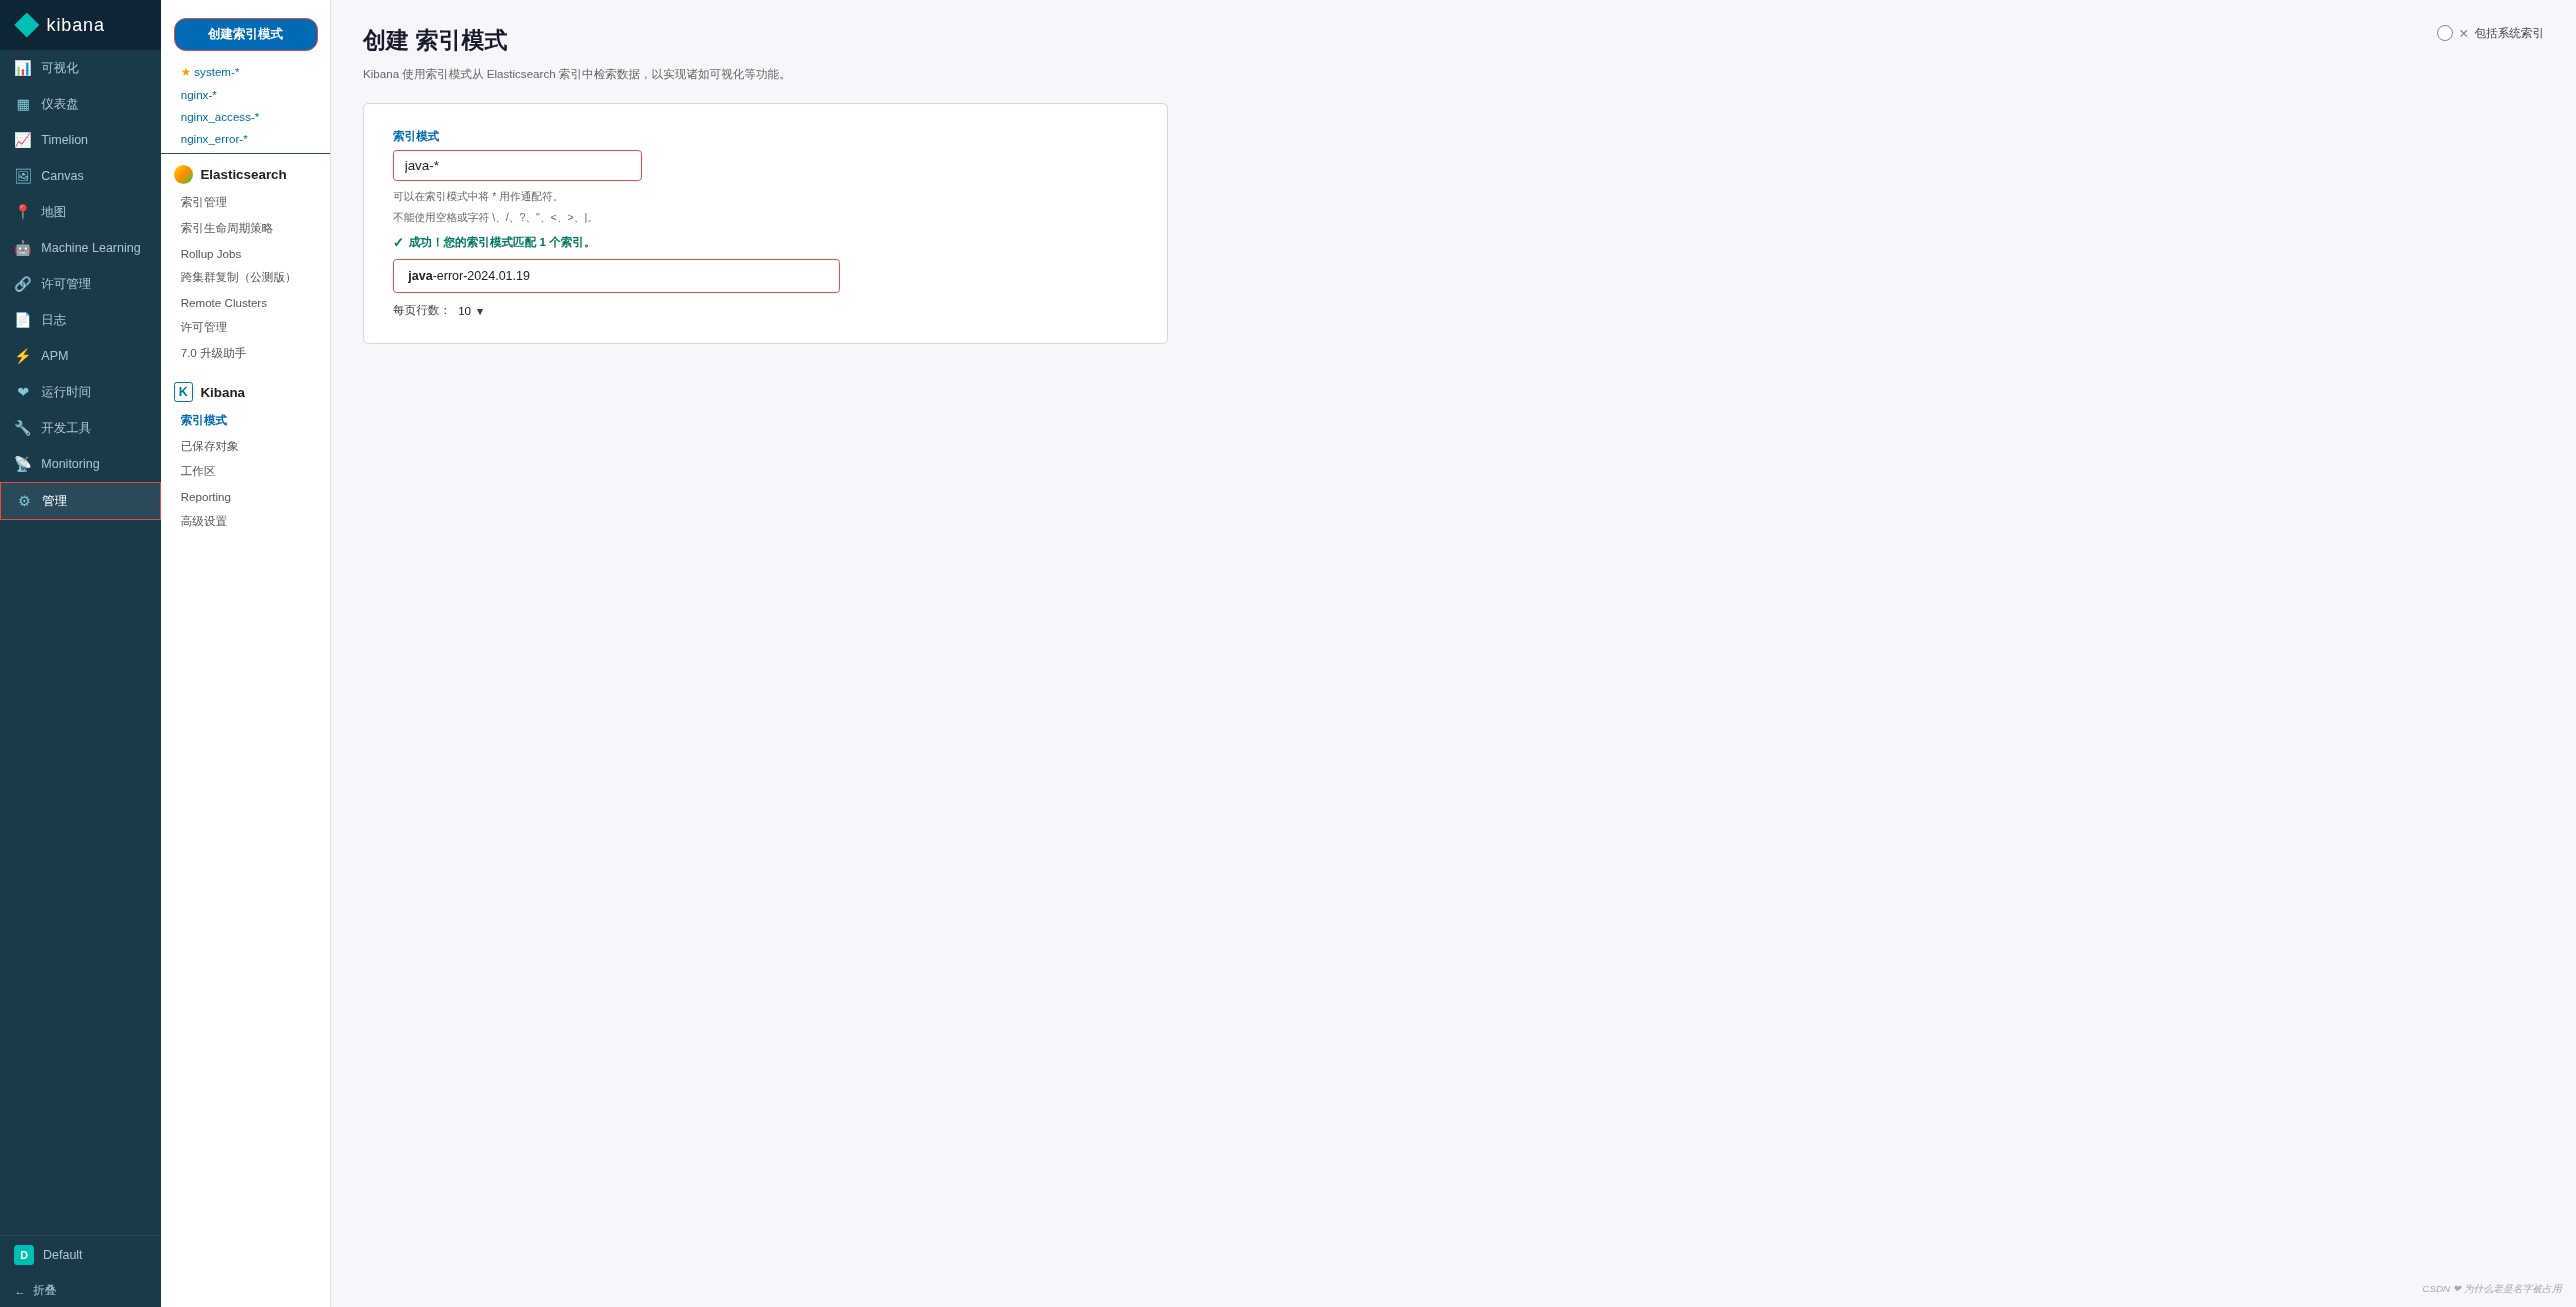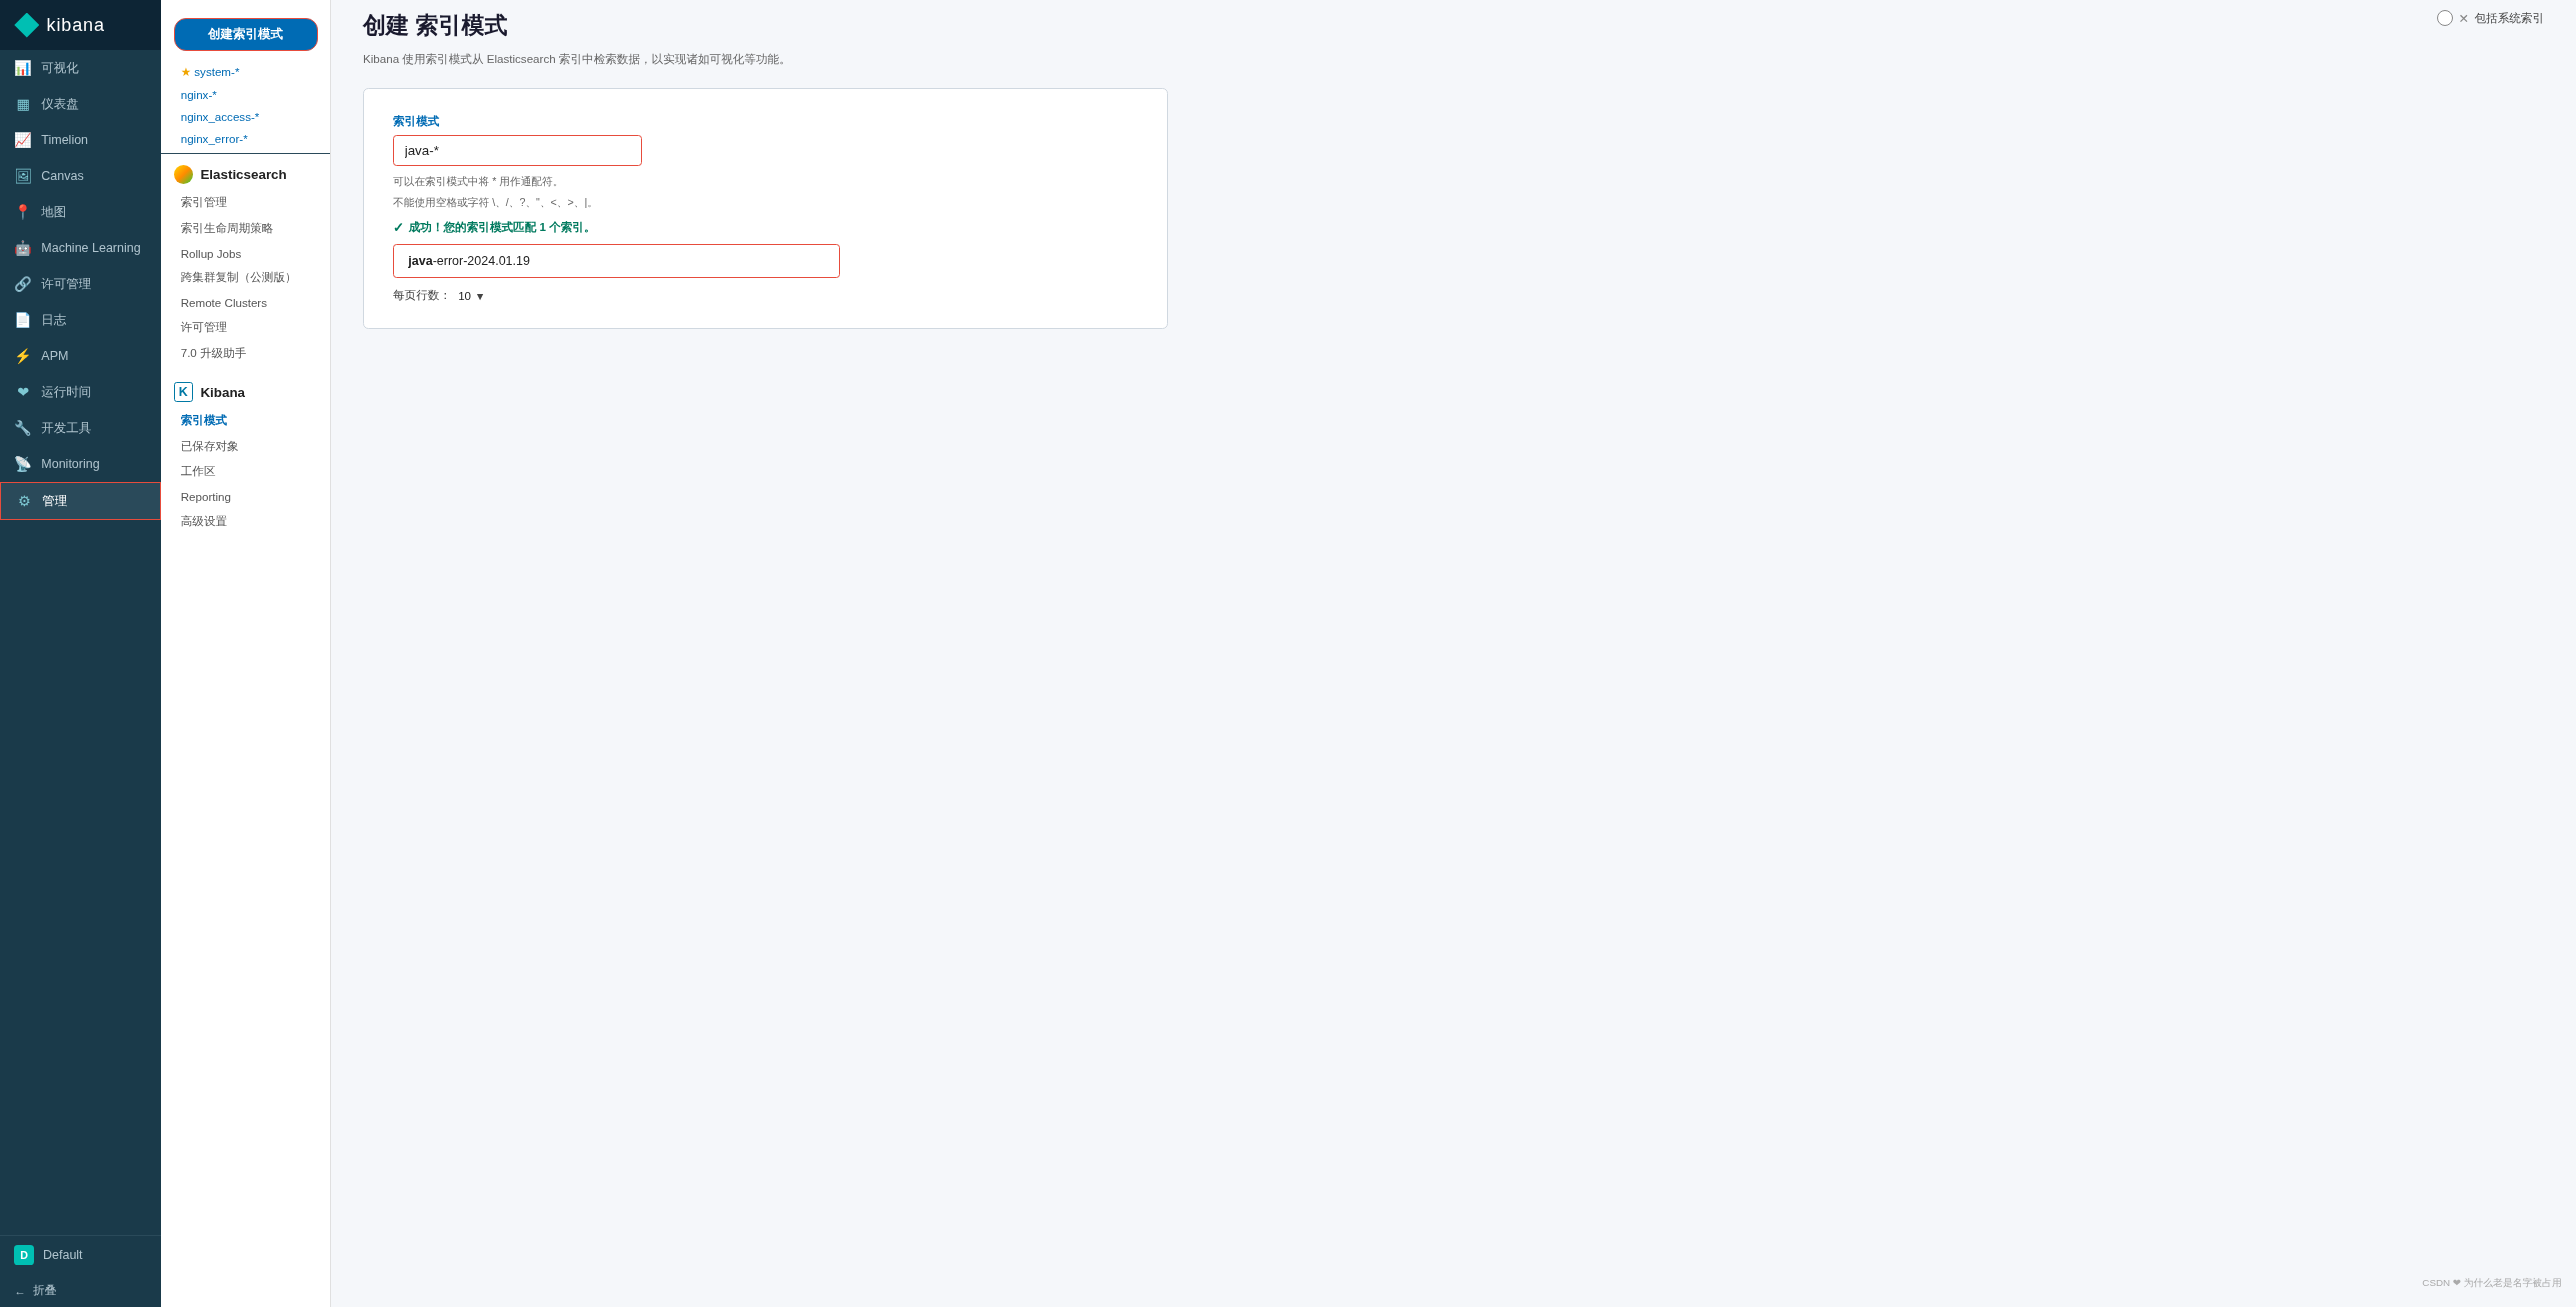--- a/index.html
+++ b/index.html
@@ -136,21 +136,21 @@
       padding: 4.5px 12.5px 4.5px 19.7px;
       font-size: 11.6px;
       color: #006bb4;
       cursor: pointer;
     }
 
     
     .main-content {
       flex: 1;
       overflow-y: auto;
-      padding: 10px 32px;
+      padding: 25px 32px;
       background: #f5f7fa;
     }
     .page-title {
       font-size: 23px;
       font-weight: 700;
       color: #1a1a2e;
       margin-bottom: 5.4px;
     }
     .page-subtitle {
       font-size: 11.6px;
@@ -238,24 +238,25 @@
     }
     .per-page-select {
       display: flex; align-items: center; gap: 3.6px;
       cursor: pointer; color: #222; justify-content: space-between;
     }
     .chevron-down { font-size: 10.7px; color: #444; }
 
     
     .footer-note {
       position: fixed;
-      bottom: 17px;
+      bottom: 11px;
       right: 14.3px;
       font-size: 9.8px;
       color: #aaa;
+      font-style: italic;
     }
 
     .collapse-btn {
       display: flex; align-items: center; gap: 7.2px;
       padding: 9px 14.3px;
       color: #b0c4ce; font-size: 11.6px; cursor: pointer;
     }
   </style>
 </head>
 <body>

